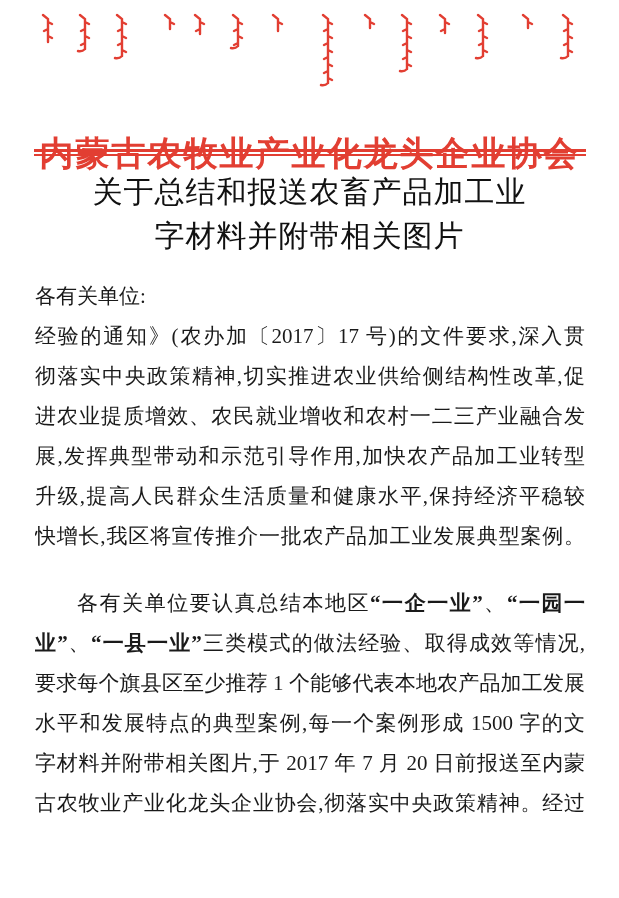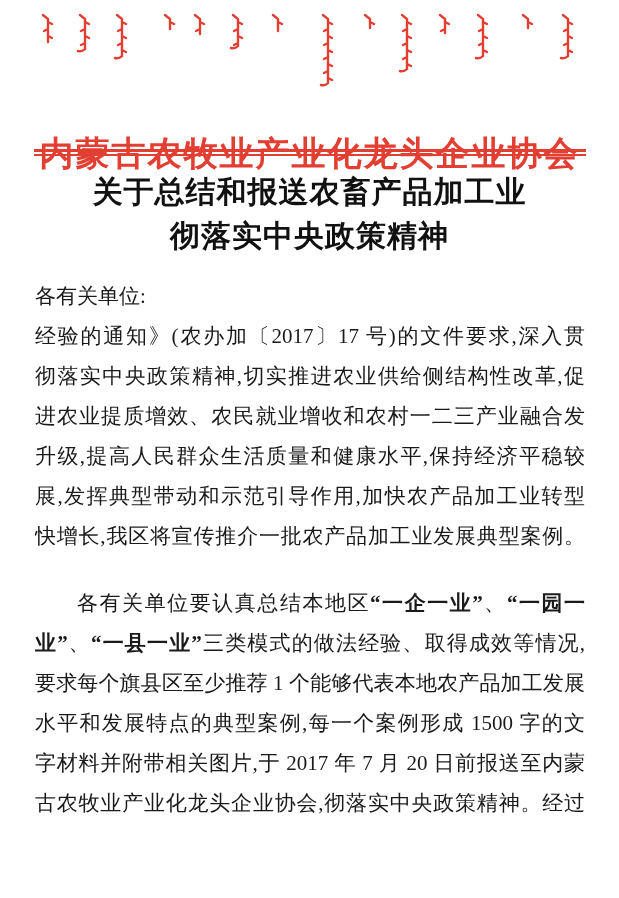--- a/index.html
+++ b/index.html
@@ -14,21 +14,21 @@
     position:absolute; top:88px; left:0; width:100%;
     text-align:center; font-size:34px; font-weight:bold;
     color:var(--red); letter-spacing:2px; white-space:nowrap;margin-top:43px;
   }
   .rule {
     position:absolute; top:149px; left:34px; right:33px; height:2px;
     border-top:3px solid var(--red); border-bottom:2px solid var(--red);
   }
   .title {
     position:absolute; top:170px; left:0; width:100%;
-    text-align:center; font-weight:bold; font-size:30px; line-height:44px;
+    text-align:center; font-weight:normal; font-size:30px; line-height:44px;
     color:#111; letter-spacing:1px;
   }
   .body {
     position:absolute; top:276px; left:35px; width:550px;
     font-size:21px; color:var(--ink);
   }
   .line { height:40px; line-height:40px; overflow:hidden; }
   .line.j { text-align:justify; text-align-last:justify; }
   .line.ind { text-indent:42px; }
   .line.gap { margin-top:27px; }
@@ -42,30 +42,30 @@
   <svg id="mongolian" class="mong" width="619" height="92" viewBox="0 0 619 92">
       <path d="M43 7 L48 11 L48 34 M48 14 L52 16 M48 21 L44 23 M48 28 L52 30M80 7 L85 11 L85 41 M85 14 L89 16 M85 21 L81 23 M85 28 L89 30 M85 35 L81 37 M85 41 Q82 44 78 43M117 7 L122 11 L122 48 M122 14 L126 16 M122 21 L118 23 M122 28 L126 30 M122 35 L118 37 M122 42 L126 44 M122 48 Q119 51 115 50M165 7 L170 11 L170 21 M170 14 L174 16M195 7 L200 11 L200 26 M200 14 L204 16 M200 21 L196 23M233 7 L238 11 L238 38 M238 14 L242 16 M238 21 L234 23 M238 28 L242 30 M238 35 L234 37 M238 38 Q235 41 231 40M273 7 L278 11 L278 23 M278 14 L282 16M323 7 L328 11 L328 75 M328 14 L332 16 M328 21 L324 23 M328 28 L332 30 M328 35 L324 37 M328 42 L332 44 M328 49 L324 51 M328 56 L332 58 M328 63 L324 65 M328 70 L332 72 M328 75 Q325 78 321 77M365 7 L370 11 L370 20 M370 14 L374 16M402 7 L407 11 L407 61 M407 14 L411 16 M407 21 L403 23 M407 28 L411 30 M407 35 L403 37 M407 42 L411 44 M407 49 L403 51 M407 56 L411 58 M407 61 Q404 64 400 63M440 7 L445 11 L445 25 M445 14 L449 16 M445 21 L441 23M478 7 L483 11 L483 48 M483 14 L487 16 M483 21 L479 23 M483 28 L487 30 M483 35 L479 37 M483 42 L487 44 M483 48 Q480 51 476 50M523 7 L528 11 L528 20 M528 14 L532 16M563 7 L568 11 L568 48 M568 14 L572 16 M568 21 L564 23 M568 28 L572 30 M568 35 L564 37 M568 42 L572 44 M568 48 Q565 51 561 50" fill="none" stroke="#e23e32" stroke-width="2.4" stroke-linecap="round"></path>
     </svg>
 
   <div class="assoc">内蒙古农牧业产业化龙头企业协会</div>
 
   <div class="rule"></div>
 
   <div class="title">
     <div>关于总结和报送农畜产品加工业</div>
-    <div>彻落实中央政策精神</div>
+    <div>字材料并附带相关图片</div>
   </div>
 
   <div class="body" id="doc-body">
       <div class="line"><span>各有关单位:</span></div>
       <div class="line j"><span>经验的通知》(农办加〔2017〕17 号)的文件要求,深入贯</span></div>
       <div class="line j"><span>彻落实中央政策精神,切实推进农业供给侧结构性改革,促</span></div>
       <div class="line j"><span>进农业提质增效、农民就业增收和农村一二三产业融合发</span></div>
+      <div class="line j"><span>展,发挥典型带动和示范引导作用,加快农产品加工业转型</span></div>
       <div class="line j"><span>升级,提高人民群众生活质量和健康水平,保持经济平稳较</span></div>
-      <div class="line j"><span>展,发挥典型带动和示范引导作用,加快农产品加工业转型</span></div>
       <div class="line j"><span>快增长,我区将宣传推介一批农产品加工业发展典型案例。</span></div>
       <div class="line j ind gap"><span>各有关单位要认真总结本地区</span><span class="b">“一企一业”</span><span>、</span><span class="b">“一园一</span></div>
       <div class="line j"><span class="b">业”</span><span>、</span><span class="b">“一县一业”</span><span>三类模式的做法经验、取得成效等情况,</span></div>
       <div class="line j"><span>要求每个旗县区至少推荐 1 个能够代表本地农产品加工发展</span></div>
       <div class="line j"><span>水平和发展特点的典型案例,每一个案例形成 1500 字的文</span></div>
       <div class="line j"><span>字材料并附带相关图片,于 2017 年 7 月 20 日前报送至内蒙</span></div>
       <div class="line j"><span>古农牧业产业化龙头企业协会,彻落实中央政策精神。经过统</span></div>
     </div>
 
 </div>

